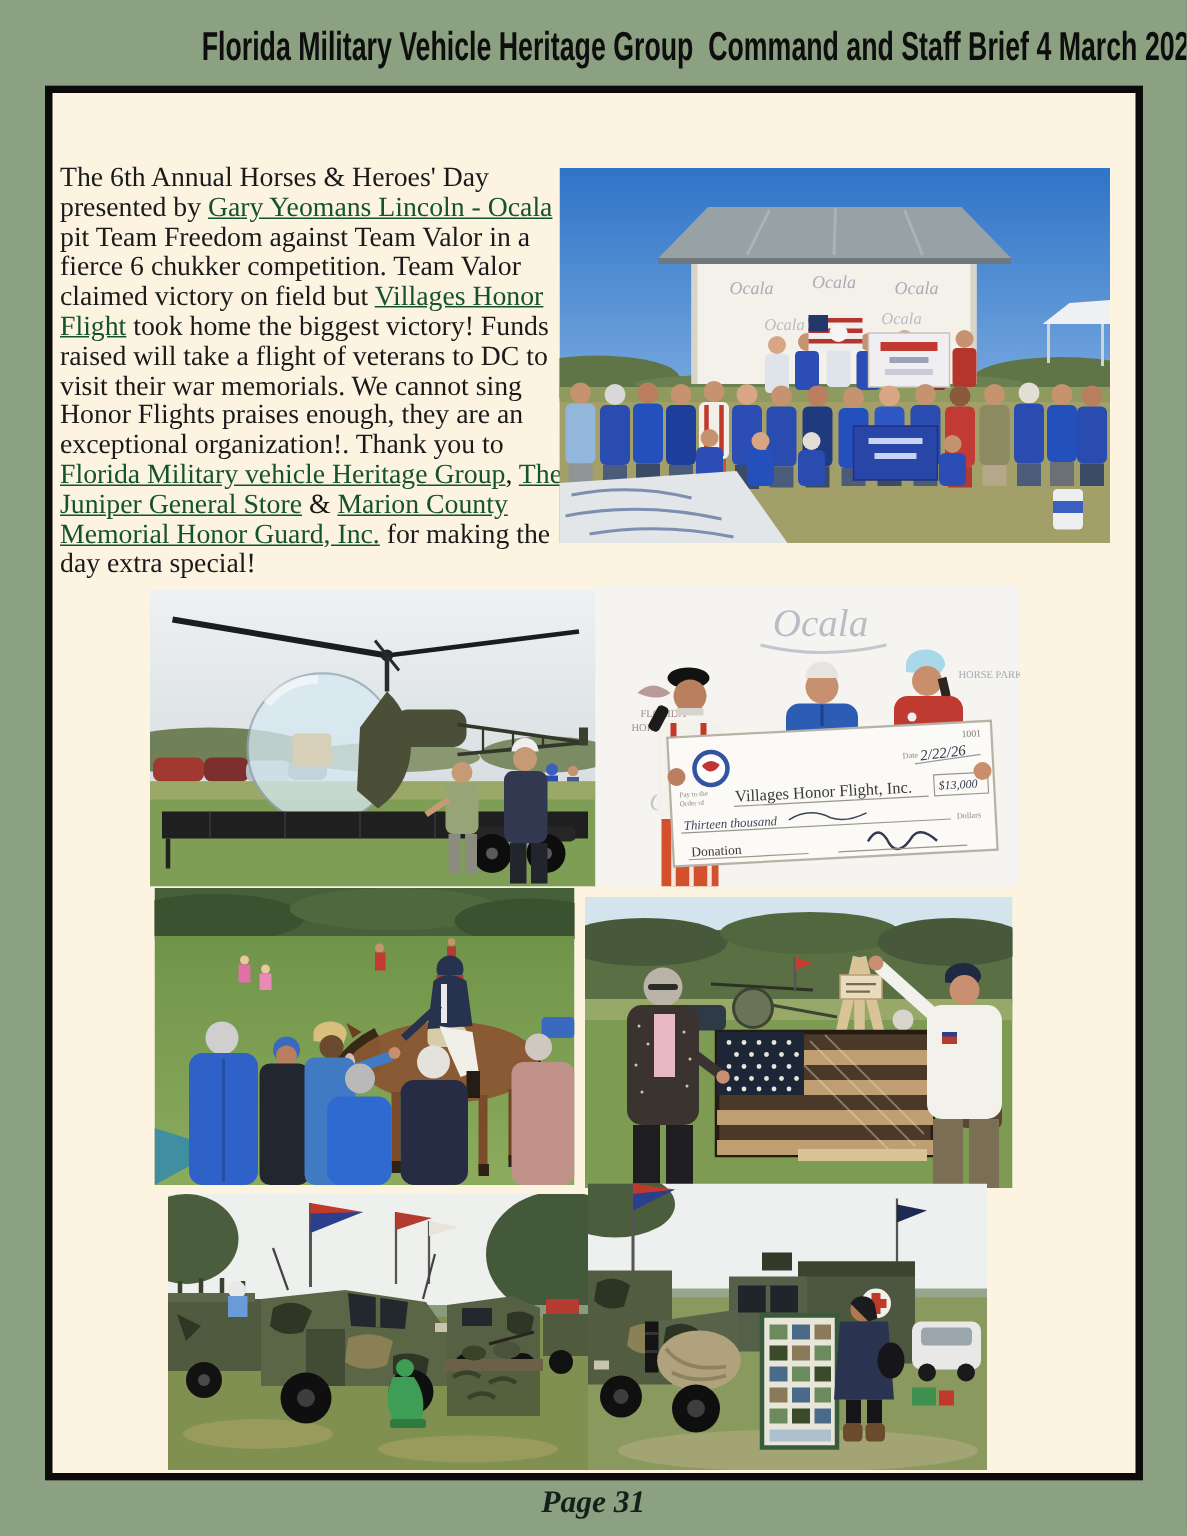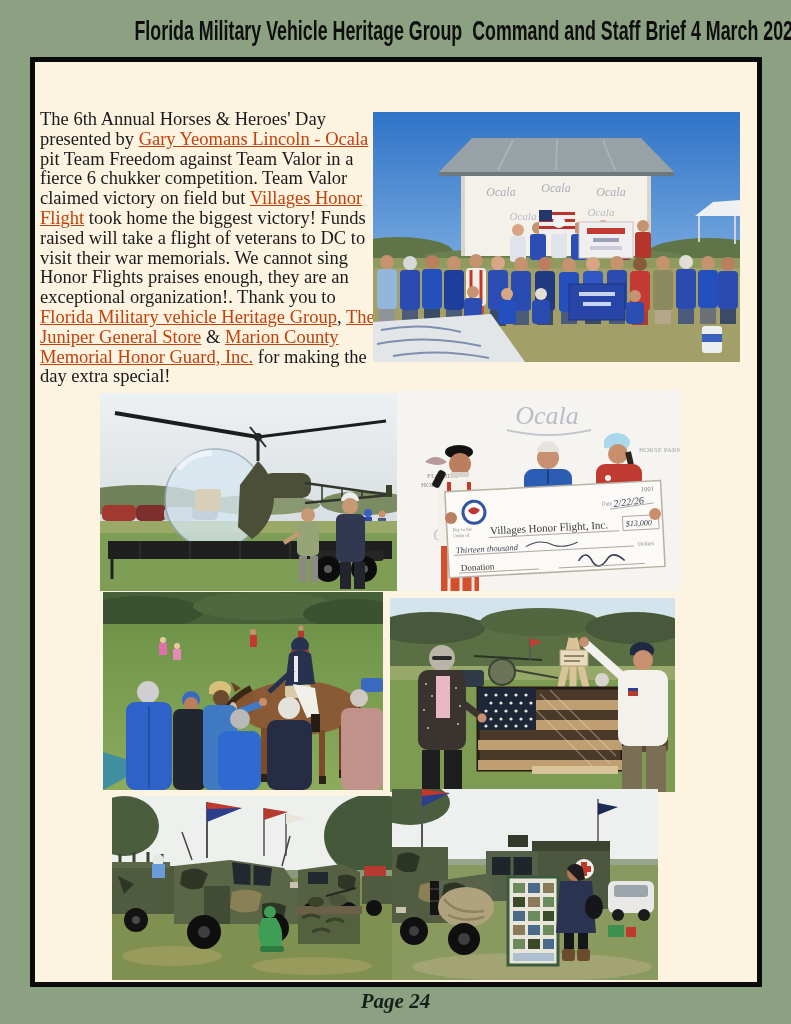--- a/index.html
+++ b/index.html
@@ -19,21 +19,21 @@
   }
   .article-title{
     position:absolute;top:20px;left:0;width:100%;text-align:center;
     font-weight:bold;font-size:18px;white-space:pre;
     text-decoration:underline;text-underline-offset:3px;
   }
   .body-text{
     position:absolute;left:5px;top:48px;width:338px;margin:0;
     font-size:18.5px;line-height:19.8px;letter-spacing:0px;
   }
-  .plink{color:#c2410c;text-decoration:underline;cursor:pointer;}
+  .plink{color:#14532d;text-decoration:underline;cursor:pointer;}
   .ph{position:absolute;display:block;}
   .footer{
     position:absolute;top:989px;left:0;width:791px;text-align:center;
     font-weight:bold;font-style:italic;font-size:21px;color:#15201a;
   }
 </style>
 </head>
 <body>
 
 <div class="page">
@@ -662,15 +662,15 @@
         <rect x="172" y="144" width="10" height="16" fill="#15151a"></rect>
         <rect x="186" y="144" width="10" height="16" fill="#15151a"></rect>
         <rect x="170" y="160" width="13" height="12" rx="3" fill="#6b4a2e"></rect>
         <rect x="185" y="160" width="13" height="12" rx="3" fill="#6b4a2e"></rect>
         <ellipse cx="202" cy="118" rx="9" ry="12" fill="#15151a"></ellipse>
       </g>
     </svg>
 
   </div>
 
-  <div class="footer">Page 24</div>
+  <div class="footer">Page 31</div>
 
 </div>
 
 </body></html>

